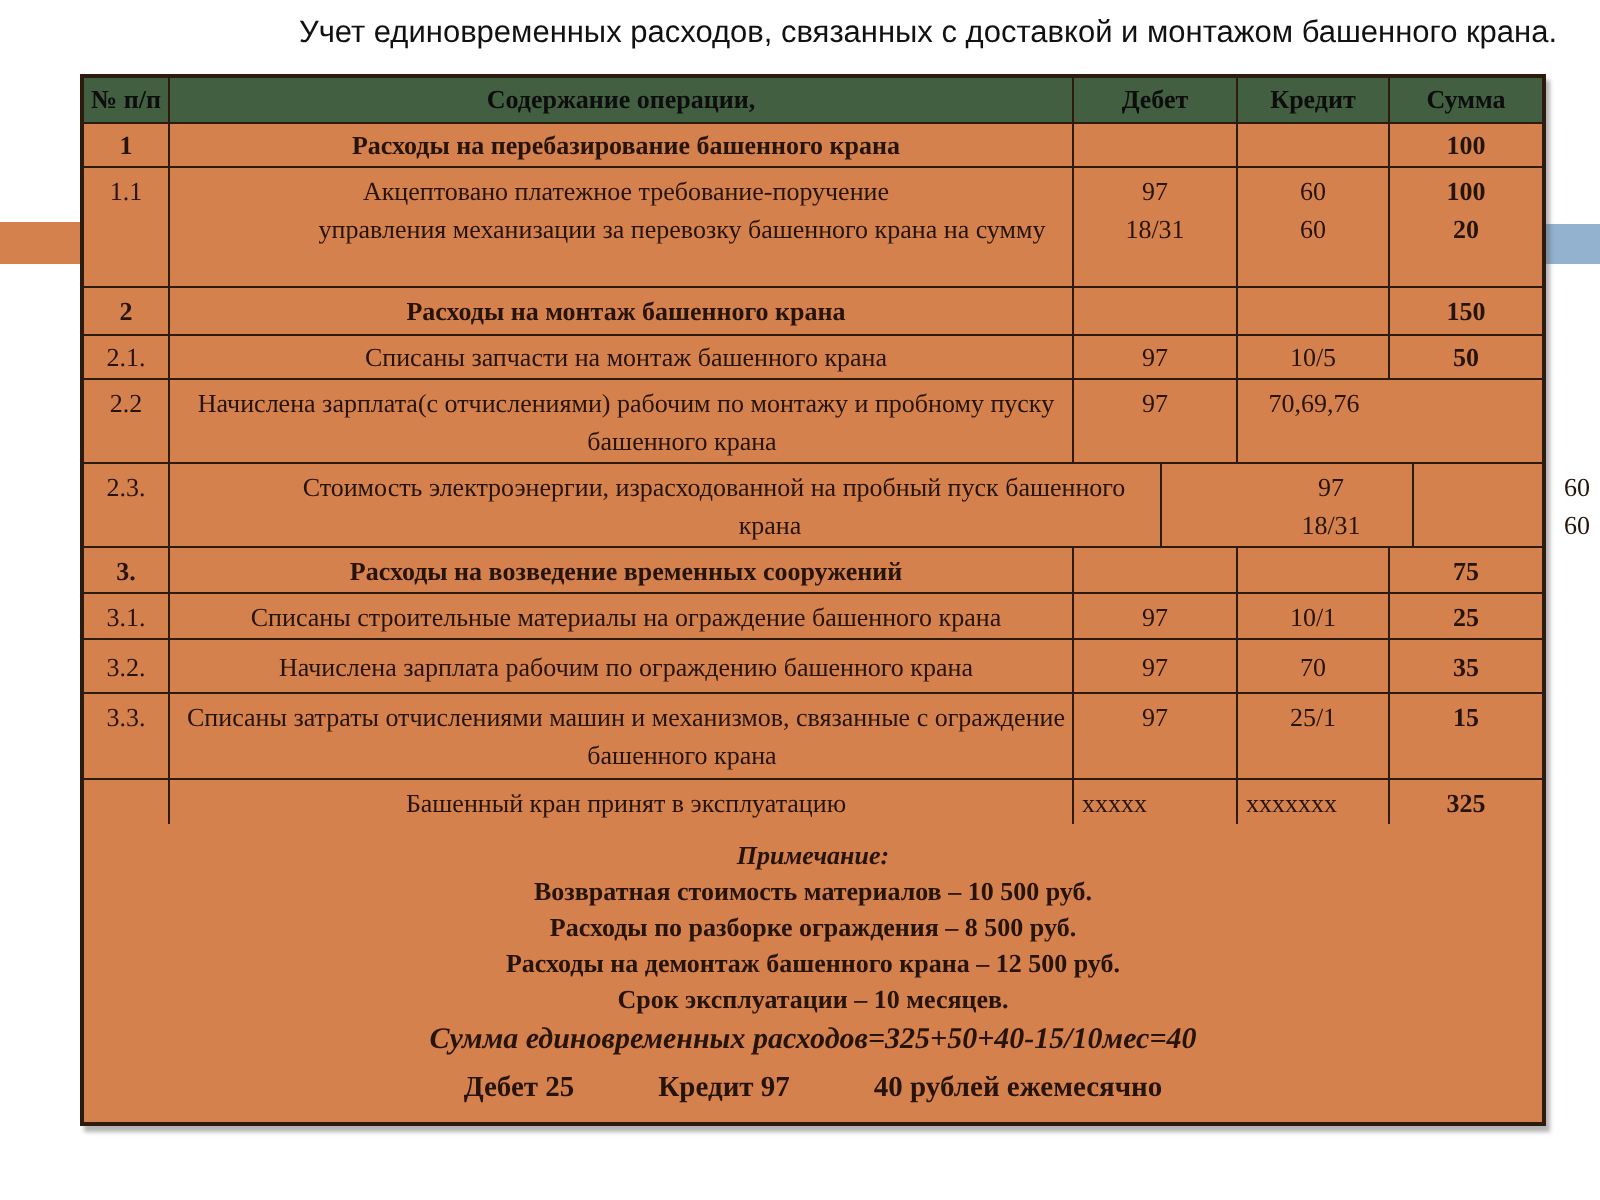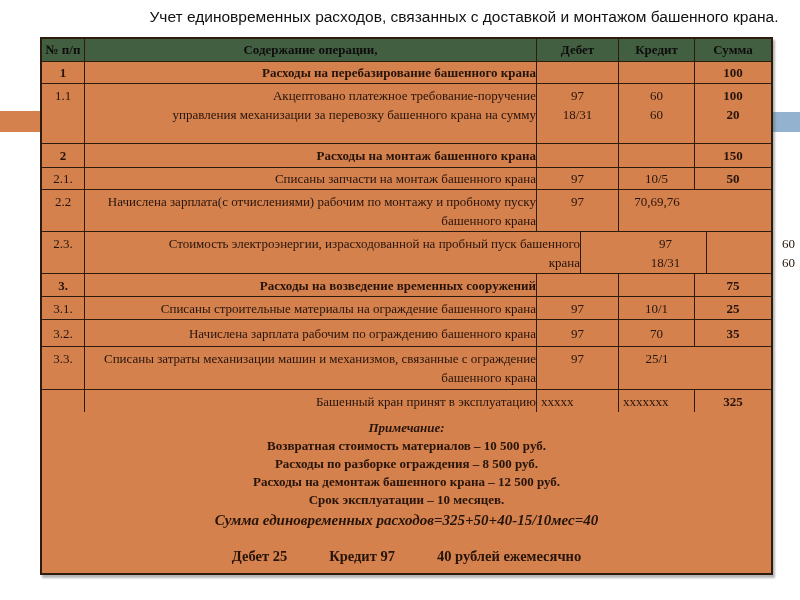--- a/index.html
+++ b/index.html
@@ -37,36 +37,36 @@
   .cell{
     border-right:1.5px solid var(--border);
     font-size:13px;display:flex;flex-direction:column;justify-content:center;
     overflow:hidden;
   }
   .cell:last-child{border-right:none;}
   .multi .cell{justify-content:flex-start;padding-top:2px;}
   .line{line-height:19px;white-space:nowrap;}
   .indent2{padding-left:56px;}
   .c-num{text-align:center;}
-  .c-desc{text-align:right;padding-left:5px;}
+  .c-desc{text-align:center;padding-left:5px;}
   .c-debet,.c-kredit{text-align:center;}
   .c-summa{text-align:center;font-weight:bold;}
   .cell.leftal{text-align:left;padding-left:4px;}
   .bold .c-num,.bold .c-desc{font-weight:bold;}
 
   .thead{background:var(--green);height:23px;}
   .thead .cell{font-weight:bold;color:#0d0d0d;text-align:center;font-size:13px;}
 
   .tfoot{
     padding-top:7px;padding-bottom:8px;text-align:center;
   }
   .note-title{font-size:13px;font-weight:bold;font-style:italic;line-height:18px;}
   .note-line{font-size:13px;font-weight:bold;line-height:18px;}
   .sum-line{font-size:15px;font-weight:bold;line-height:20px;margin-top:1px;font-style:italic;}
-  .final-line{margin-top:17px;font-size:14.5px;font-weight:bold;line-height:18px;
+  .final-line{margin-top:5px;font-size:14.5px;font-weight:bold;line-height:18px;
     display:flex;justify-content:center;gap:42px;}
 </style>
 </head>
 <body>
 
 <div class="slide">
 
   <div class="slide-title">Учет единовременных расходов, связанных с доставкой и монтажом башенного крана.</div>
 
   <div class="accent left"></div>
@@ -227,28 +227,31 @@
           </div>
           <div class="cell c-summa">
             <div class="line">35</div>
           </div>
         </div>
         <div class="trow multi" style="height: 43px;">
           <div class="cell c-num">
             <div class="line">3.3.</div>
           </div>
           <div class="cell c-desc">
-            <div class="line">Списаны затраты механизации машин и механизмов, связанные с ограждение</div>
+            <div class="line">Списаны затраты отчислениями машин и механизмов, связанные с ограждение</div>
             <div class="line indent2">башенного крана</div>
           </div>
           <div class="cell c-debet">
             <div class="line">97</div>
           </div>
           <div class="cell c-kredit">
             <div class="line">25/1</div>
+          </div>
+          <div class="cell c-summa">
+            <div class="line">15</div>
           </div>
         </div>
         <div class="trow" style="height: 22px;">
           <div class="cell c-num"></div>
           <div class="cell c-desc">
             <div class="line">Башенный кран принят в эксплуатацию</div>
           </div>
           <div class="cell c-debet leftal">
             <div class="line">xxxxx</div>
           </div>

